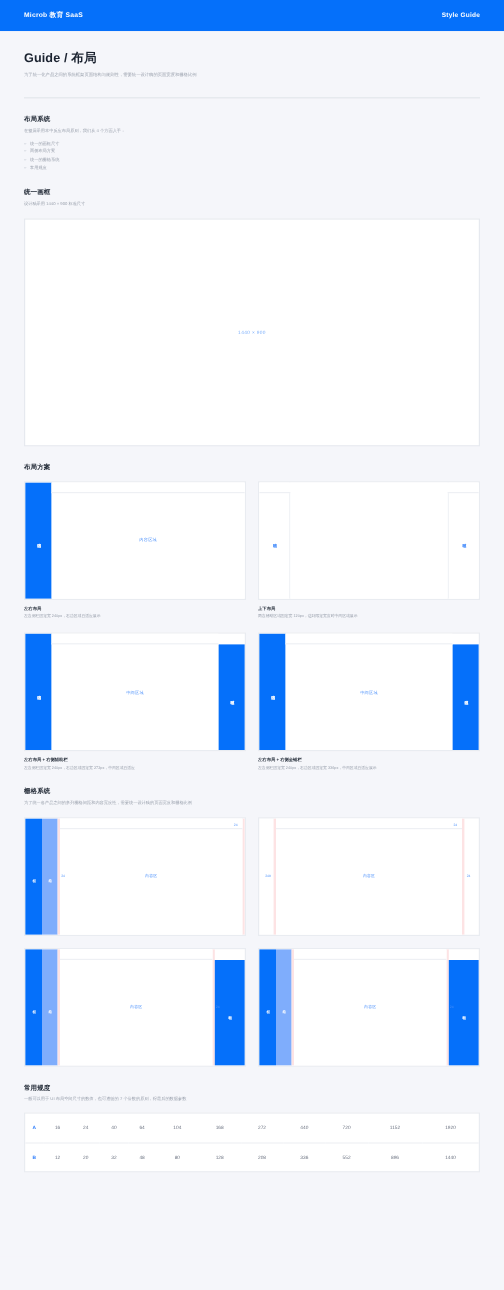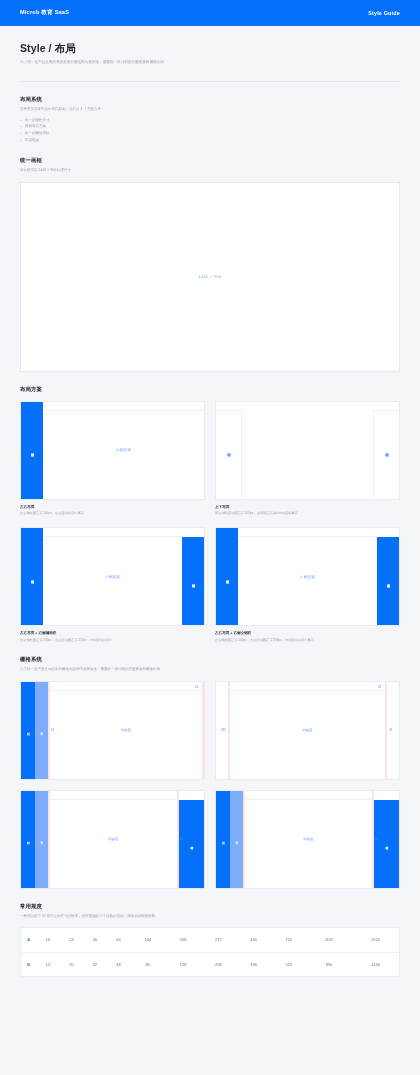--- a/index.html
+++ b/index.html
@@ -257,21 +257,21 @@
 
 <div class="topbar">
   <div class="brand">Microb 教育 SaaS</div>
   <div class="topbar-link">Style Guide</div>
 </div>
 
 <div class="page">
   <div class="inner">
 
     <div class="page-head">
-      <div class="page-title">Style / 布局</div>
+      <div class="page-title">Guide / 布局</div>
       <div class="page-sub">为了统一化产品之间的系统框架页面结构与规则性，需要统一设计稿的页面宽度和栅格比例</div>
     </div>
     <div class="divider"></div>
 
     <div class="section">
       <div class="sec-title">布局系统</div>
       <div class="sec-desc">在整屏采用本中反应布局原则，我们从 4 个方面入手：</div>
       <div class="bullets">
         <div class="bullet">统一的画框尺寸</div>
         <div class="bullet">两侧布局方案</div>

